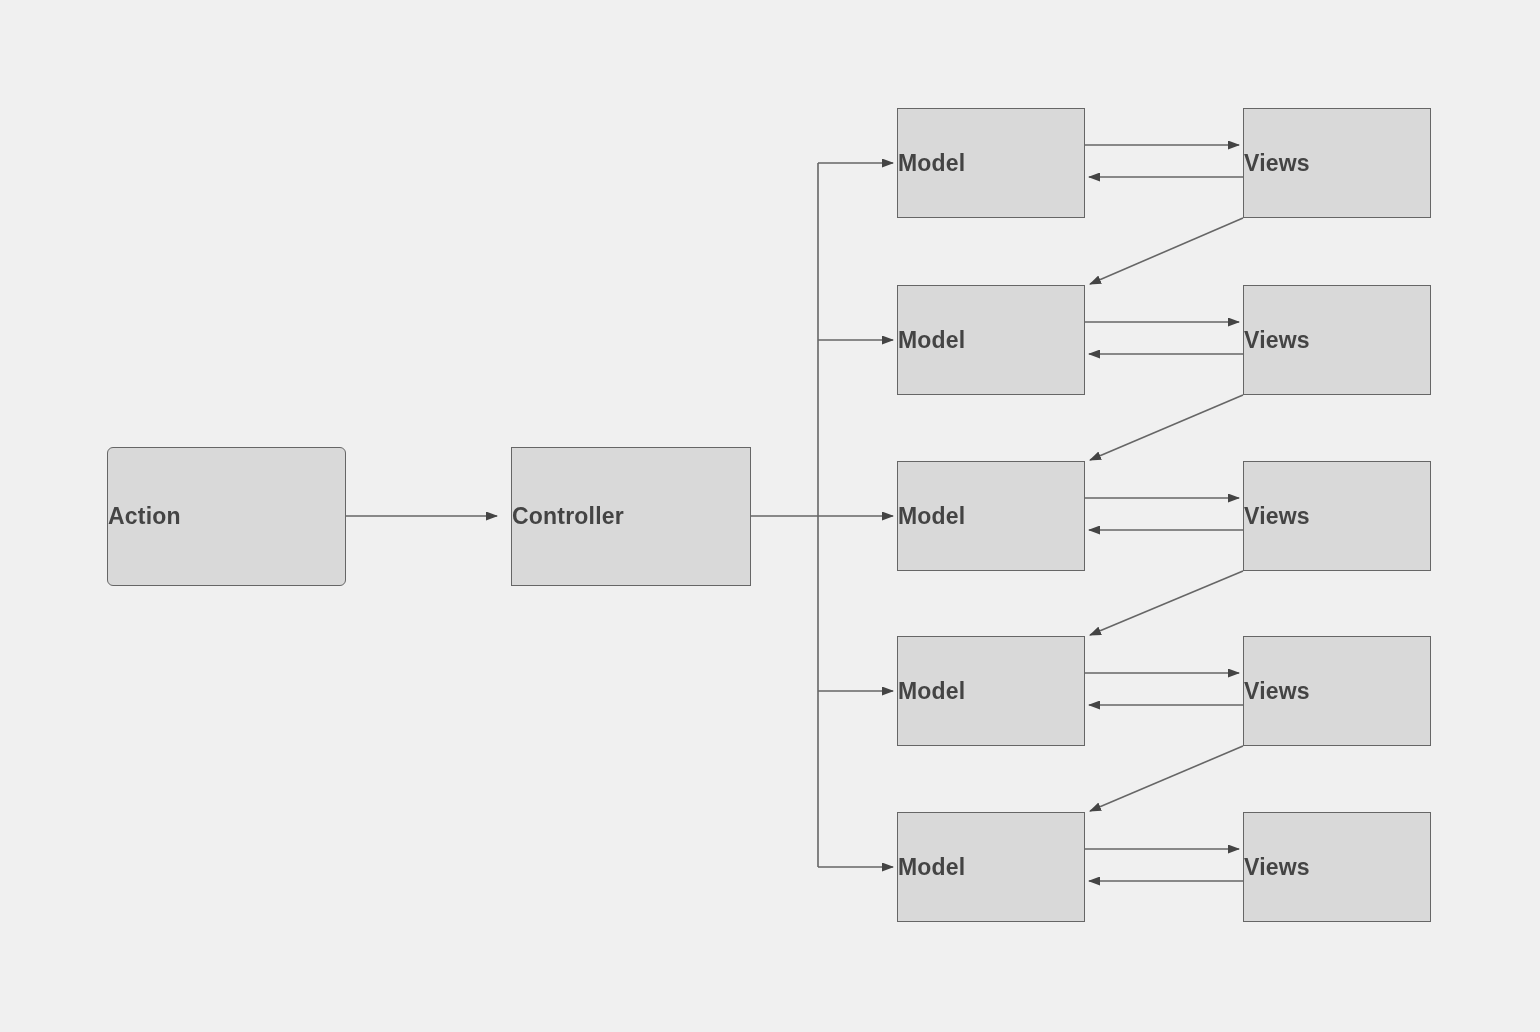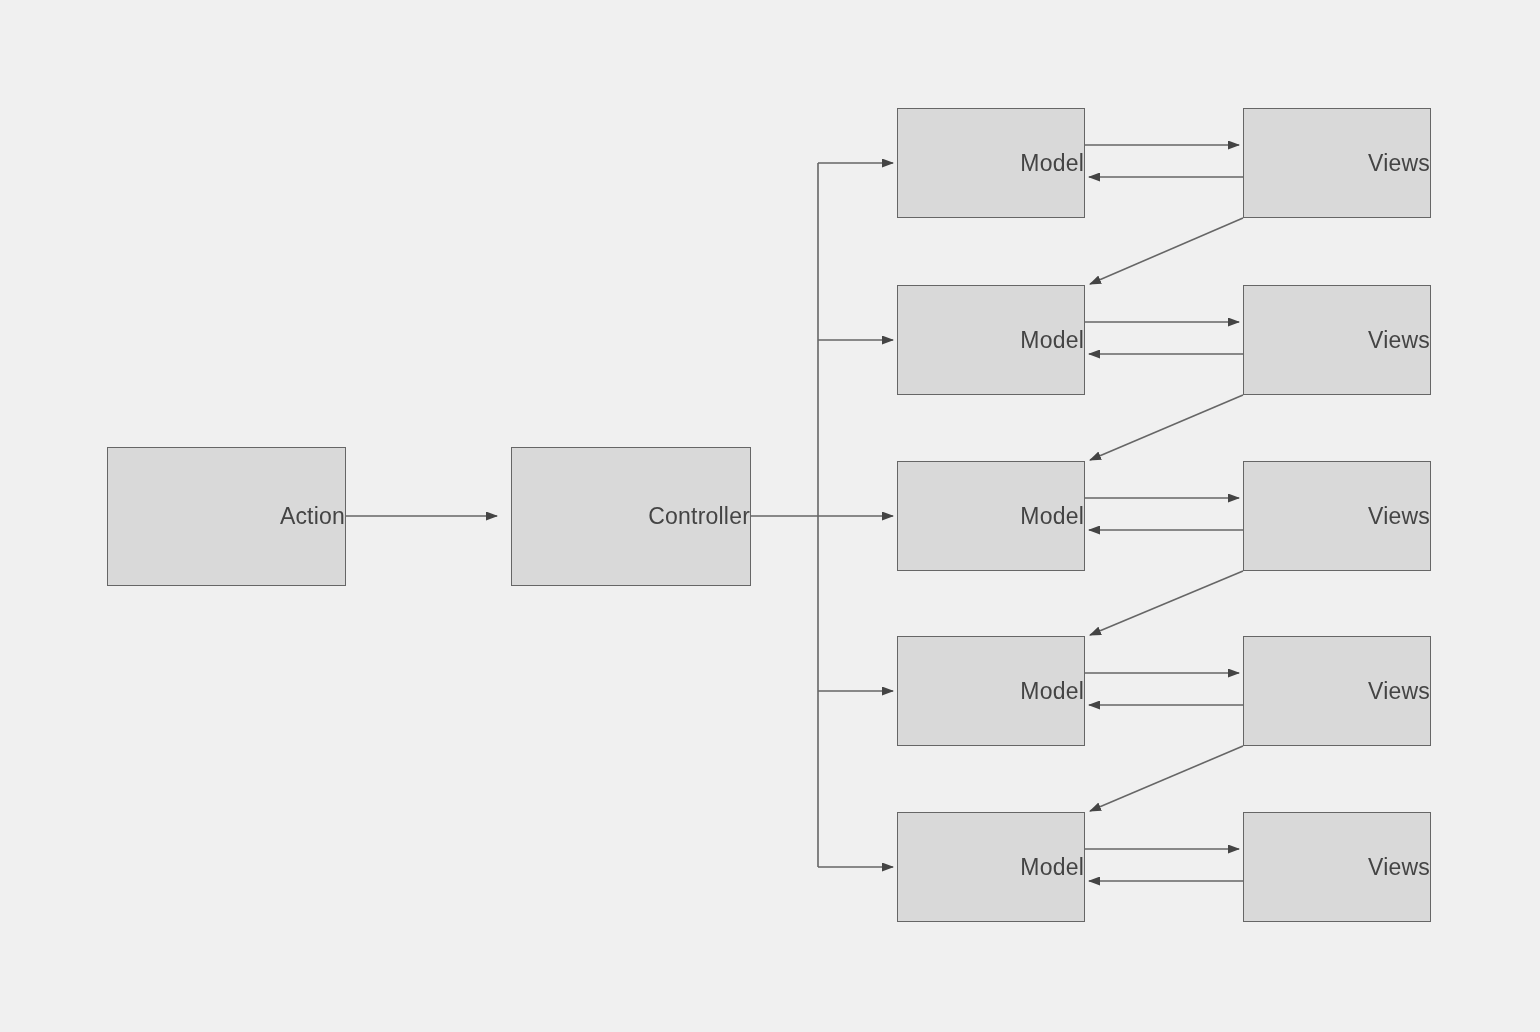--- a/index.html
+++ b/index.html
@@ -26,25 +26,25 @@
     height: 1032px;
     pointer-events: none;
   }
   .node {
     position: absolute;
     box-sizing: border-box;
     background: #d9d9d9;
     border: 1px solid #666666;
     display: flex;
     align-items: center;
-    justify-content: flex-end;
+    justify-content: flex-start;
     color: #444444;
     font-size: 23px;
     font-family: "Liberation Sans", sans-serif;
-    font-weight: 400;
+    font-weight: 700;
     letter-spacing: 0.2px;
     user-select: none;
   }
   .node-label {
     display: block;
     line-height: 1;
   }
 </style>
 </head>
 <body>
@@ -87,21 +87,21 @@
       <path d="M1085,849 L1239,849" marker-end="url(#ah)"></path>
       <path d="M1243,881 L1089,881" marker-end="url(#ah)"></path>
 
       <path d="M1243,218 L1090,284" marker-end="url(#ah)"></path>
       <path d="M1243,395 L1090,460" marker-end="url(#ah)"></path>
       <path d="M1243,571 L1090,635" marker-end="url(#ah)"></path>
       <path d="M1243,746 L1090,811" marker-end="url(#ah)"></path>
     </g>
   </svg>
 
-  <div class="node" style="left:107px; top:447px; width:239px; height:139px;">
+  <div class="node" style="left:107px; top:447px; width:239px; height:139px;border-radius:6px;">
     <span class="node-label">Action</span>
   </div>
 
   <div class="node" style="left:501px; top:447px; width:240px; height:139px;margin-left:10px;">
     <span class="node-label">Controller</span>
   </div>
 
   <div class="node" style="left:897px; top:108px; width:188px; height:110px;">
     <span class="node-label">Model</span>
   </div>

